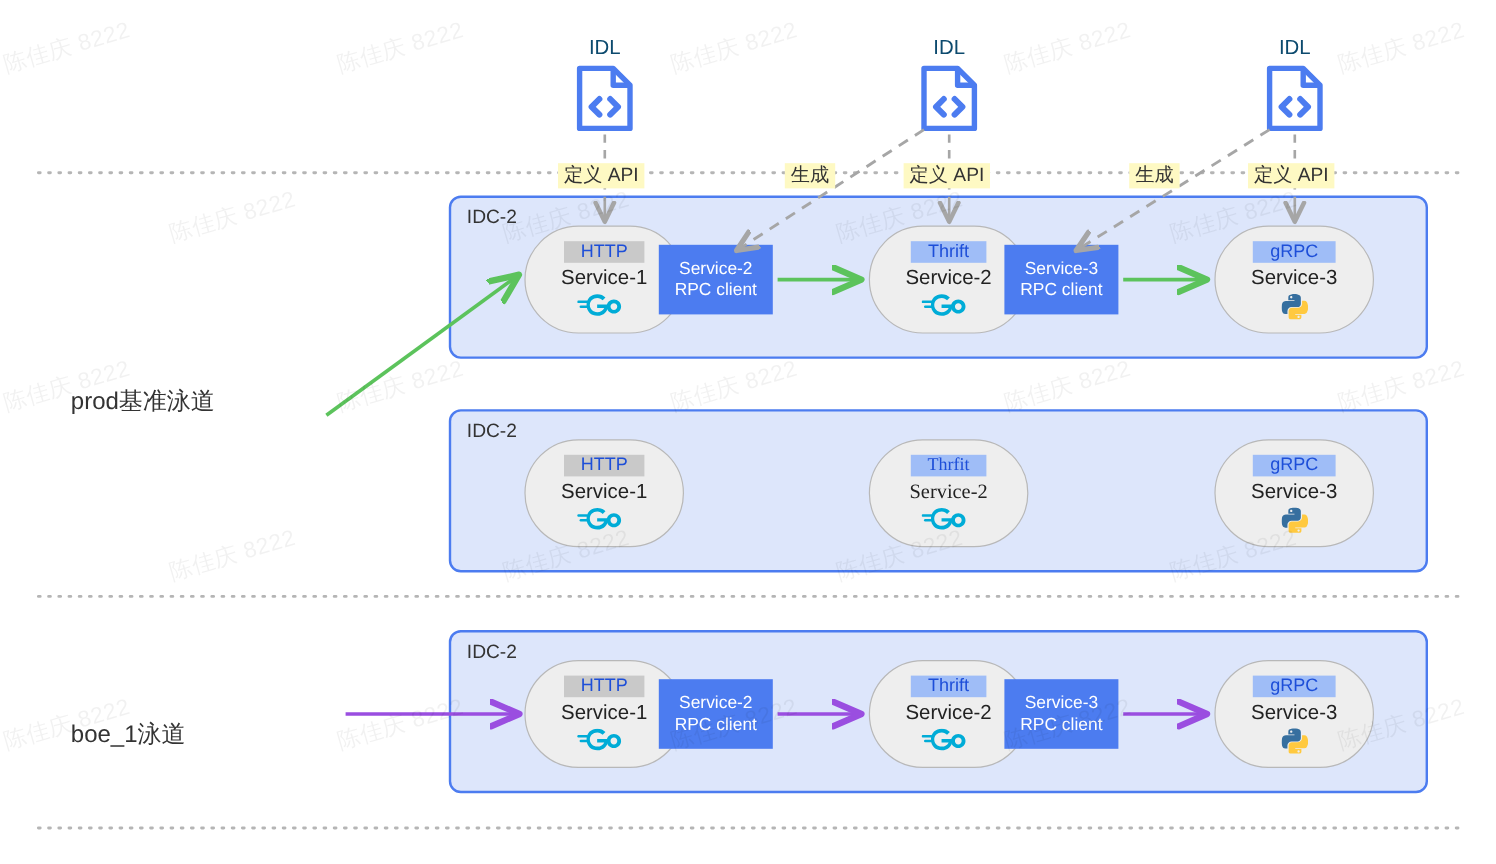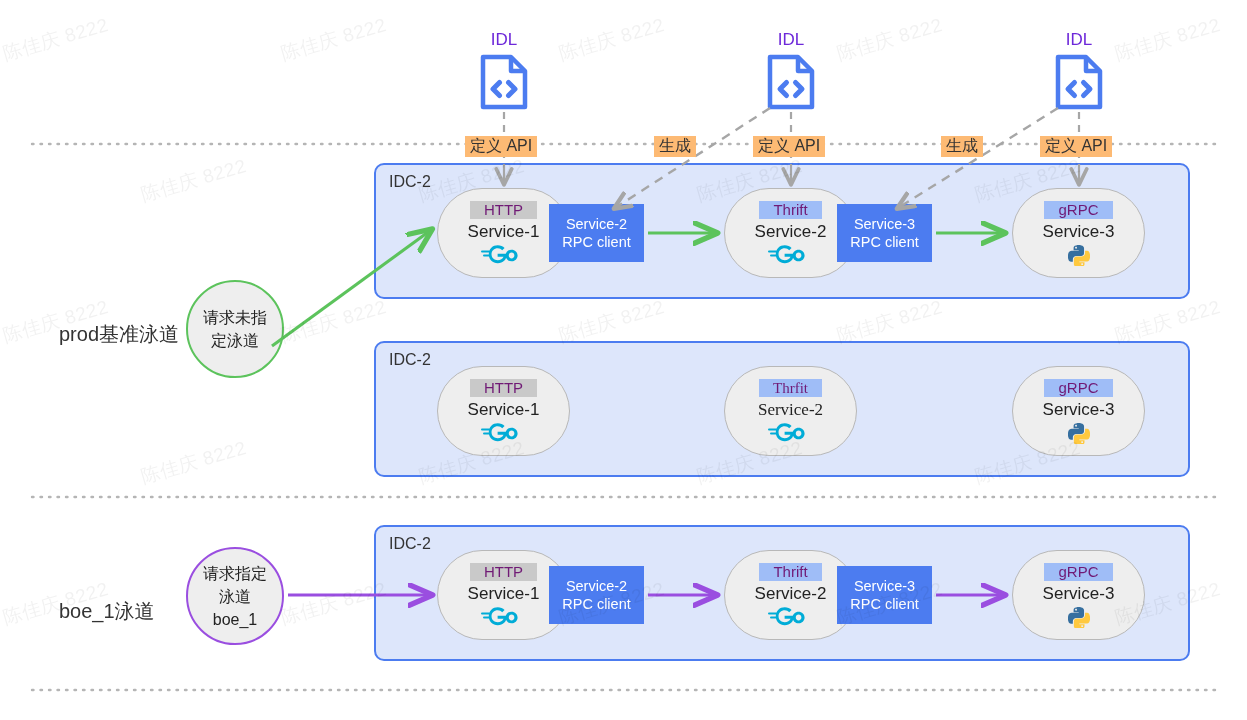--- a/index.html
+++ b/index.html
@@ -44,21 +44,21 @@
   .svc{
     position:absolute;z-index:8;
     width:133px;height:90px;
     background:#eeeeee;border:1.6px solid #b8b8b8;border-radius:45px;
     box-sizing:border-box;
     display:flex;flex-direction:column;align-items:center;justify-content:center;
     gap:2px;
   }
   .proto{
     font-size:15px;line-height:18px;padding:0 14px;
-    color:#701a75;white-space:nowrap;
+    color:#1d4ed8;white-space:nowrap;
   }
   .proto.http{background:#c9c9c9;}
   .proto.thrift,.proto.grpc{background:#9fbdf7;text-align:right;}
   .svc-name{font-size:17px;color:#222;line-height:21px;white-space:nowrap;}
   .logo{height:22px;display:flex;align-items:center;justify-content:center;}
 
   
   .rpc{
     position:absolute;z-index:12;
     width:95px;height:58px;box-sizing:border-box;
@@ -79,26 +79,26 @@
   .lane-circle.green{border:2.4px solid #5cc35c;}
   .lane-circle.purple{border:2.4px solid #9a4ee0;}
 
   
   .lane-label{
     position:absolute;z-index:14;font-size:20px;color:#333;white-space:nowrap;
   }
 
   
   .idl{position:absolute;z-index:14;display:flex;flex-direction:column;align-items:center;}
-  .idl-text{font-size:17px;color:#6d28d9;margin-bottom:4px;}
+  .idl-text{font-size:17px;color:#0c4a6e;margin-bottom:4px;}
 
   
   .edge-cap{
     position:absolute;z-index:22;font-size:16px;color:#333;
-    background:#fdba74;padding:0 5px;white-space:nowrap;
+    background:#fef9c3;padding:0 5px;white-space:nowrap;
   }
 </style>
 </head>
 <body>
 
 <div id="stage">
 
   <svg id="bg-layer" class="layer">
 
     <line x1="32" y1="144" x2="1218" y2="144" stroke="#b5b5b5" stroke-width="2.4" stroke-dasharray="1.5 7" stroke-linecap="round"></line>
@@ -300,30 +300,21 @@
 
   <div class="edge-cap" style="left:465px;top:136px;">定义 API</div>
   <div class="edge-cap" style="left:654px;top:136px;">生成</div>
   <div class="edge-cap" style="left:753px;top:136px;">定义 API</div>
   <div class="edge-cap" style="left:941px;top:136px;">生成</div>
   <div class="edge-cap" style="left:1040px;top:136px;">定义 API</div>
 
   <div class="lane-label" style="left:59px;top:321px;">prod基准泳道</div>
   <div class="lane-label" style="left:59px;top:598px;">boe_1泳道</div>
 
-  <div class="lane-circle green" style="left:186px;top:280px;">
-    <span>请求未指</span>
-    <span>定泳道</span>
-  </div>
-
-  <div class="lane-circle purple" style="left:186px;top:547px;">
-    <span>请求指定</span>
-    <span>泳道</span>
-    <span>boe_1</span>
-  </div>
+
 
   <svg id="arrow-layer" class="layer">
     <defs>
       <marker id="ah-green" markerWidth="9" markerHeight="9" refX="7.4" refY="4" orient="auto">
         <path d="M0.4 0.7 L8 4 L0.4 7.3" fill="none" stroke="#5cc35c" stroke-width="1.7" stroke-linecap="round" stroke-linejoin="round"></path>
       </marker>
       <marker id="ah-purple" markerWidth="9" markerHeight="9" refX="7.4" refY="4" orient="auto">
         <path d="M0.4 0.7 L8 4 L0.4 7.3" fill="none" stroke="#9a4ee0" stroke-width="1.7" stroke-linecap="round" stroke-linejoin="round"></path>
       </marker>
       <marker id="ah-gray" markerWidth="9" markerHeight="9" refX="7" refY="4" orient="auto">

